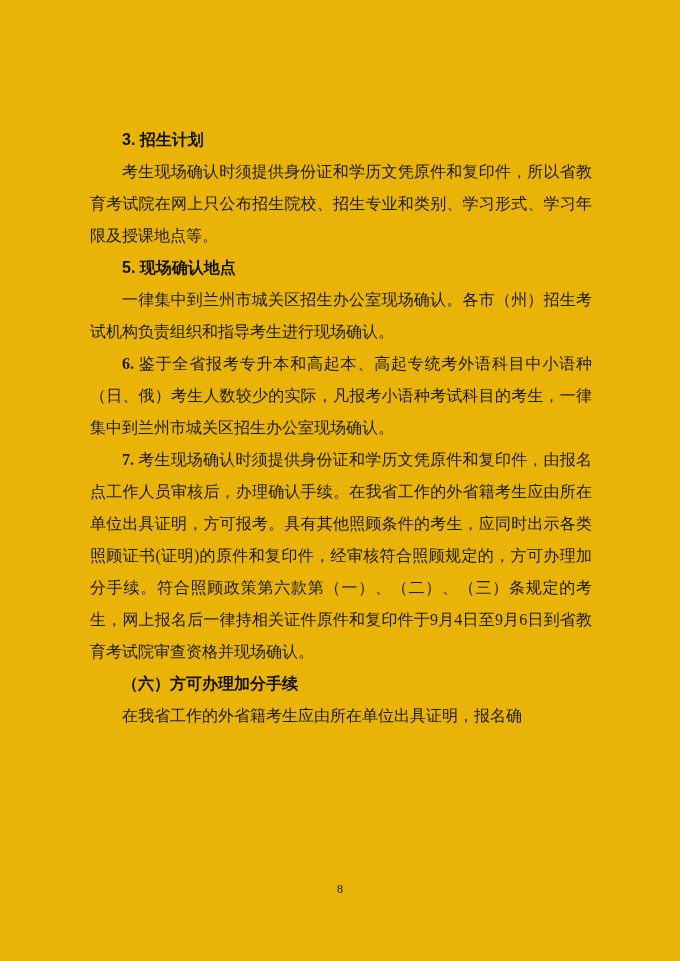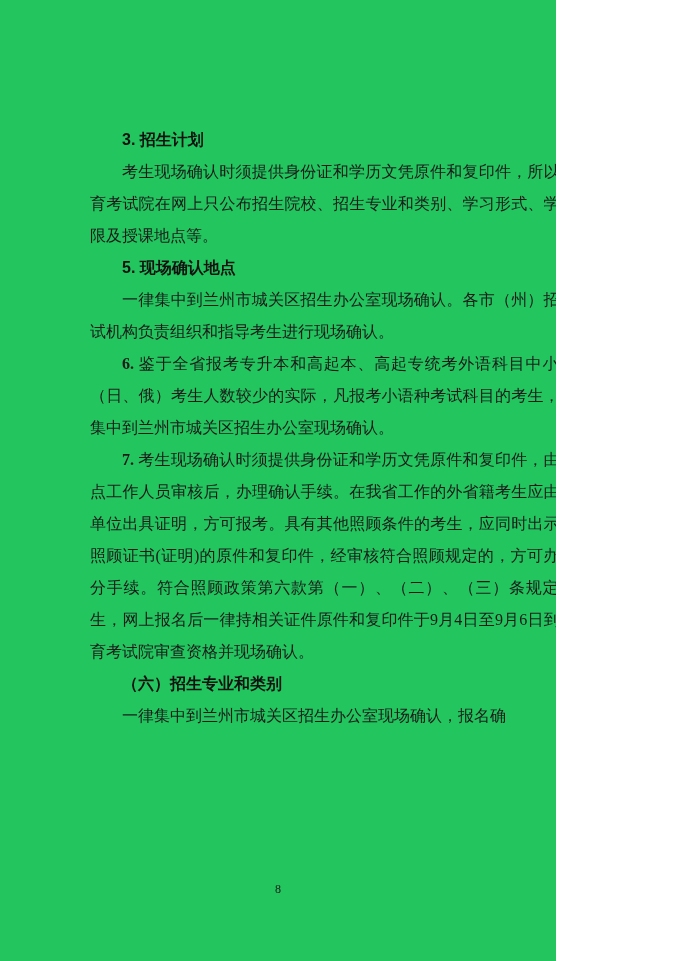--- a/index.html
+++ b/index.html
@@ -2,23 +2,23 @@
 <html><head>
 <meta charset="utf-8">
 <style>
   html, body {
     margin: 0;
     padding: 0;
     background: #ffffff;
   }
   .page {
     position: relative;
-    width: 556px;
+    width: 680px;
     height: 961px;
-    background: #22c55e;
+    background: #eab308;
     color: #1a1a1a;
     font-family: "Liberation Serif", "DejaVu Serif", serif;
     overflow: hidden;
   }
   .content {
     position: absolute;
     left: 90px;
     top: 124px;
     width: 502px;
     font-size: 16px;
@@ -53,18 +53,18 @@
 <body>
 
 <div class="page">
   <div class="content">
     <p class="heading">3. 招生计划</p>
     <p>考生现场确认时须提供身份证和学历文凭原件和复印件，所以省教育考试院在网上只公布招生院校、招生专业和类别、学习形式、学习年限及授课地点等。</p>
     <p class="heading">5. 现场确认地点</p>
     <p>一律集中到兰州市城关区招生办公室现场确认。各市（州）招生考试机构负责组织和指导考生进行现场确认。</p>
     <p><span class="num">6. </span><span>鉴于全省报考专升本和高起本、高起专统考外语科目中小语种（日、俄）考生人数较少的实际，凡报考小语种考试科目的考生，一律集中到兰州市城关区招生办公室现场确认。</span></p>
     <p><span class="num">7. </span><span>考生现场确认时须提供身份证和学历文凭原件和复印件，由报名点工作人员审核后，办理确认手续。在我省工作的外省籍考生应由所在单位出具证明，方可报考。具有其他照顾条件的考生，应同时出示各类照顾证书(证明)的原件和复印件，经审核符合照顾规定的，方可办理加分手续。符合照顾政策第六款第（一）、（二）、（三）条规定的考生，网上报名后一律持相关证件原件和复印件于9月4日至9月6日到省教育考试院审查资格并现场确认。</span></p>
-    <p class="heading">（六）招生专业和类别</p>
-    <p>一律集中到兰州市城关区招生办公室现场确认，报名确</p>
+    <p class="heading">（六）方可办理加分手续</p>
+    <p>在我省工作的外省籍考生应由所在单位出具证明，报名确</p>
   </div>
 
   <div class="footer">8</div>
 </div>
 
 </body></html>

